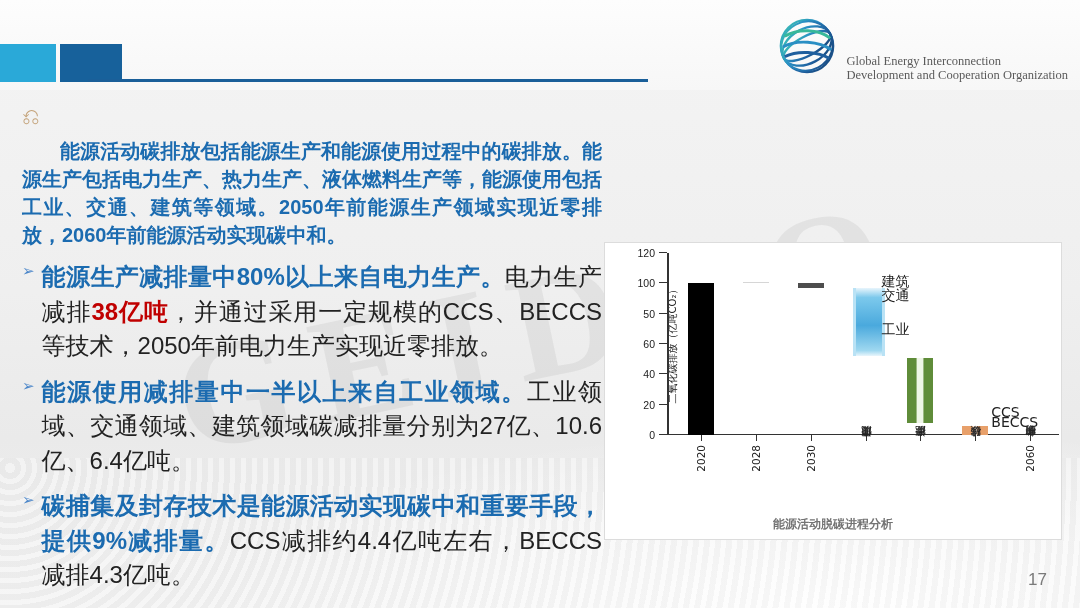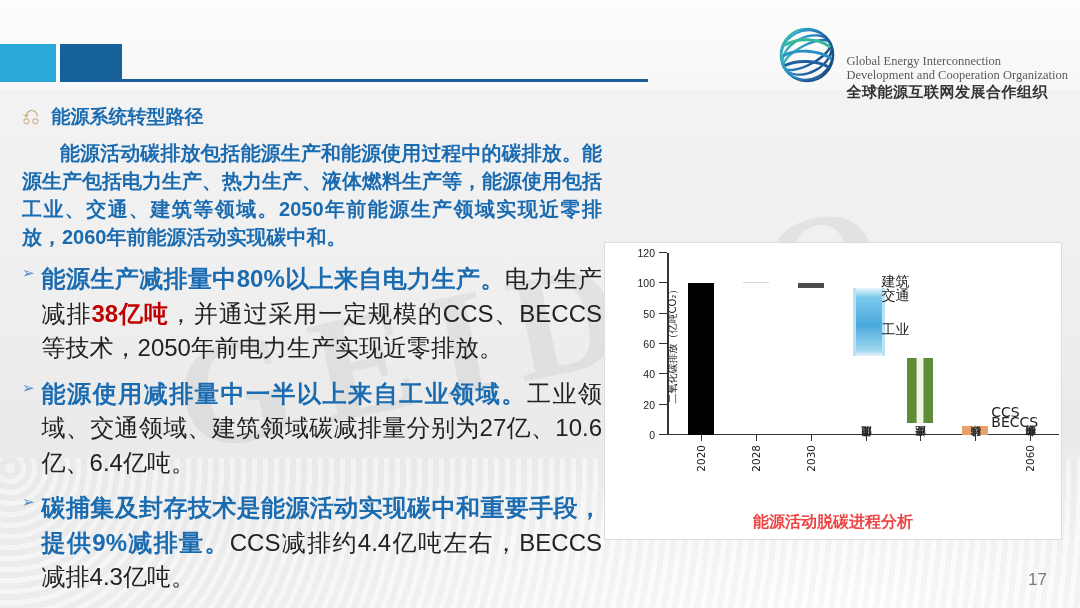--- a/index.html
+++ b/index.html
@@ -104,21 +104,21 @@
     transform:translateX(-50%) rotate(180deg);
     font-family:"DejaVu Sans","Liberation Sans",sans-serif;
   }
   .annot{
     position:absolute;font-size:14px;color:#222;white-space:nowrap;
     font-family:"DejaVu Sans","Liberation Sans",sans-serif;
     text-align:right;
   }
   #chart-title{
     position:absolute;left:0;right:0;bottom:6px;text-align:center;
-    font-size:16px;font-weight:bold;color:#ef4444;
+    font-size:12px;font-weight:bold;color:#737373;
     font-family:"DejaVu Sans","Liberation Sans",sans-serif;
   }
   
   #pagenum{
     position:absolute;right:33px;bottom:18px;
     font-size:17px;color:#7a7a7a;font-family:"Liberation Sans",sans-serif;
   }
   #brand{
     position:absolute;right:8px;bottom:8px;
     font-size:20px;font-weight:bold;color:#ef7c1a;letter-spacing:1px;
@@ -155,29 +155,27 @@
           <ellipse cx="32" cy="32" rx="27" ry="18" fill="none" stroke="url(#gg)" stroke-width="2.4" transform="rotate(-28 32 32)"></ellipse>
           <ellipse cx="32" cy="32" rx="27" ry="25" fill="none" stroke="url(#gg)" stroke-width="2" transform="rotate(-28 32 32)"></ellipse>
           <path d="M9 22 C22 14, 44 14, 56 24" fill="none" stroke="#38b89a" stroke-width="3"></path>
           <path d="M7 33 C21 25, 45 27, 57 36" fill="none" stroke="#2a8fc4" stroke-width="3"></path>
           <path d="M9 43 C23 36, 44 38, 55 45" fill="none" stroke="#1f5f9e" stroke-width="3"></path>
         </svg>
       </span>
       <span id="logo-text">
         <div id="logo-en1">Global Energy Interconnection</div>
         <div id="logo-en2">Development and Cooperation Organization</div>
-        <div id="logo-cn">全球能源互联网发展合作组织</div>
       </span>
     </div>
   </div>
 
   <div id="content">
     <div id="sect">
       <span id="sect-num">⎌</span>
-      <span id="sect-title">能源系统转型路径</span>
     </div>
     <div id="intro">能源活动碳排放包括能源生产和能源使用过程中的碳排放。能源生产包括电力生产、热力生产、液体燃料生产等，能源使用包括工业、交通、建筑等领域。2050年前能源生产领域实现近零排放，2060年前能源活动实现碳中和。</div>
     <div id="bullet-list">
         <div class="bullet">
           <span class="arrow">➢</span>
           <span class="btext"><span class="hl">能源生产减排量中80%以上来自电力生产。</span><span>电力生产减排</span><span class="hl-red">38亿吨</span><span>，并通过采用一定规模的CCS、BECCS等技术，2050年前电力生产实现近零排放。</span></span>
         </div>
         <div class="bullet">
           <span class="arrow">➢</span>
           <span class="btext"><span class="hl">能源使用减排量中一半以上来自工业领域。</span><span>工业领域、交通领域、建筑领域碳减排量分别为27亿、10.6亿、6.4亿吨。</span></span>

